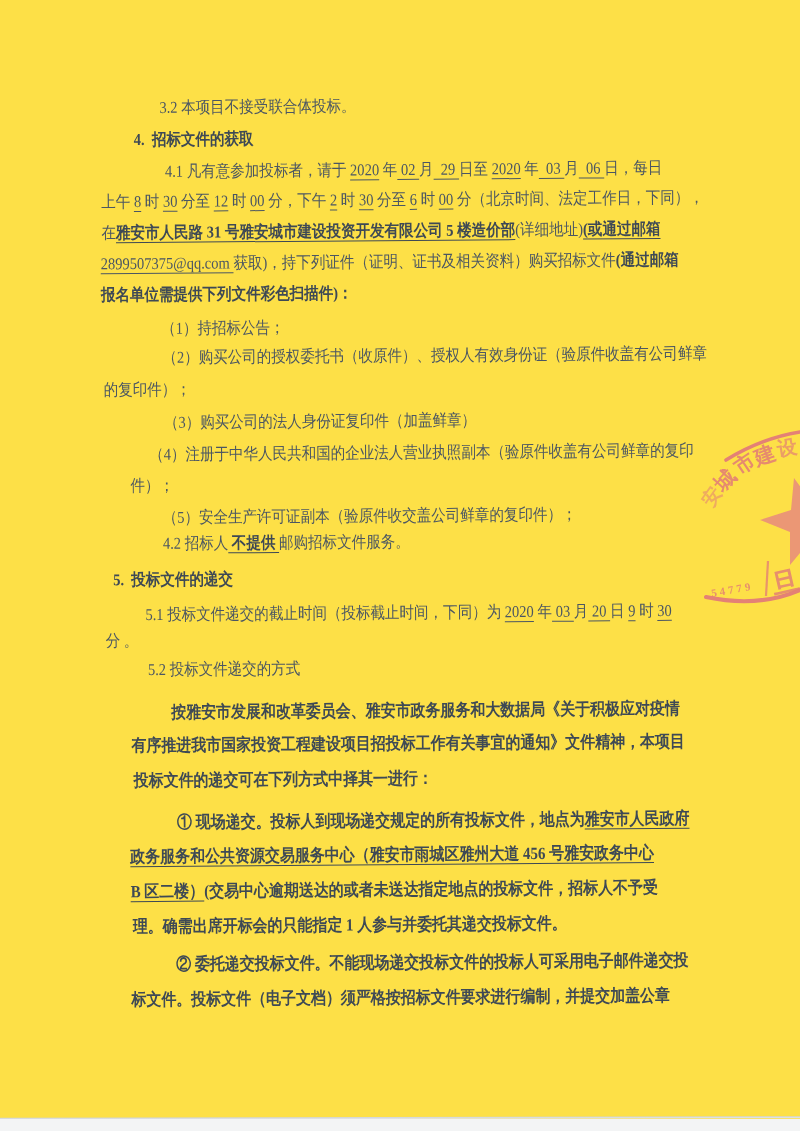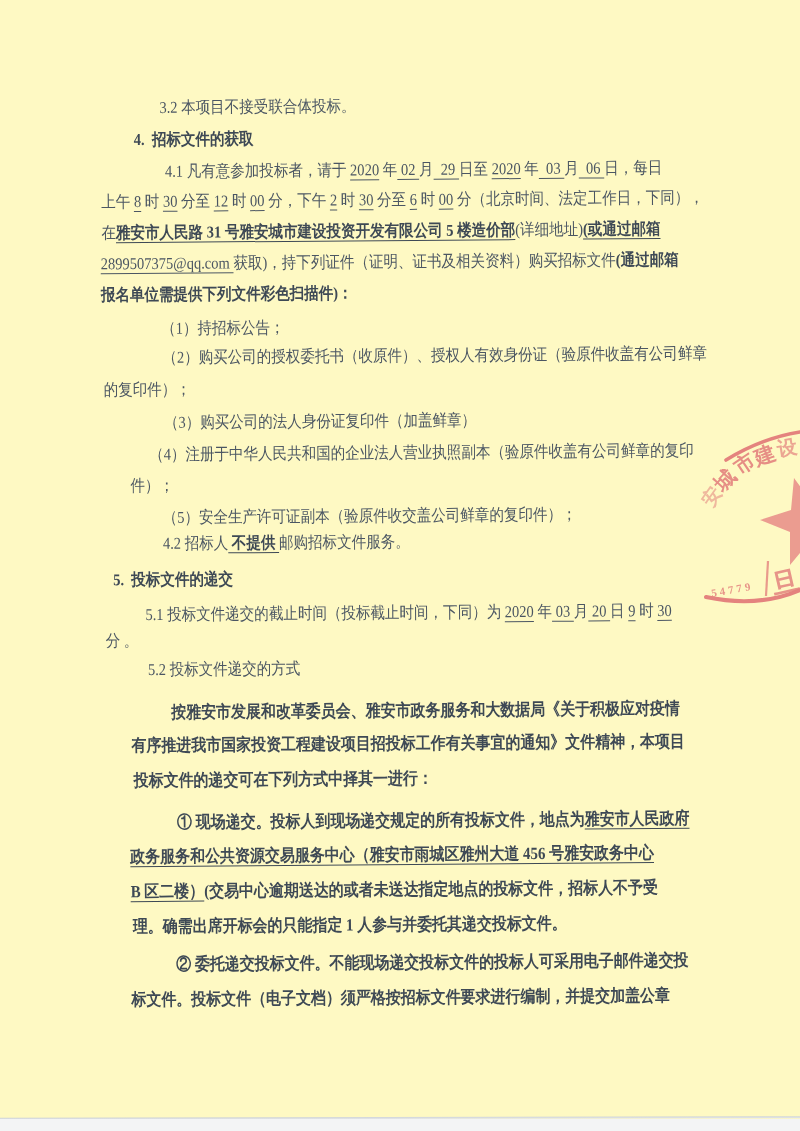--- a/index.html
+++ b/index.html
@@ -5,21 +5,21 @@
   html,body{margin:0;padding:0;}
   body{
     width:800px;height:1131px;
     background:#fbfcfc;
     overflow:hidden;
     position:relative;
     font-family:"Liberation Serif","DejaVu Serif",serif;
   }
   .scan-page{
     position:absolute;left:0;top:0;width:800px;height:1119px;
-    background:#fef9c3;
+    background:#fde047;
   }
   .content{
     position:absolute;left:0;top:0;width:800px;height:1131px;
     transform:rotate(-0.45deg);
     transform-origin:400px 560px;
     color:#4b5663;
   }
   .line{
     position:absolute;
     white-space:pre;

